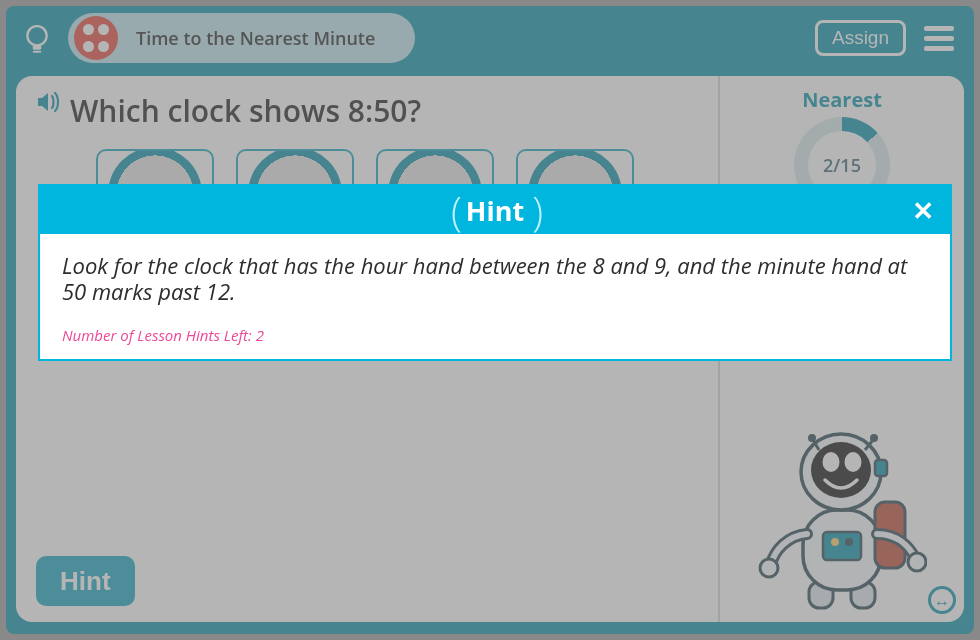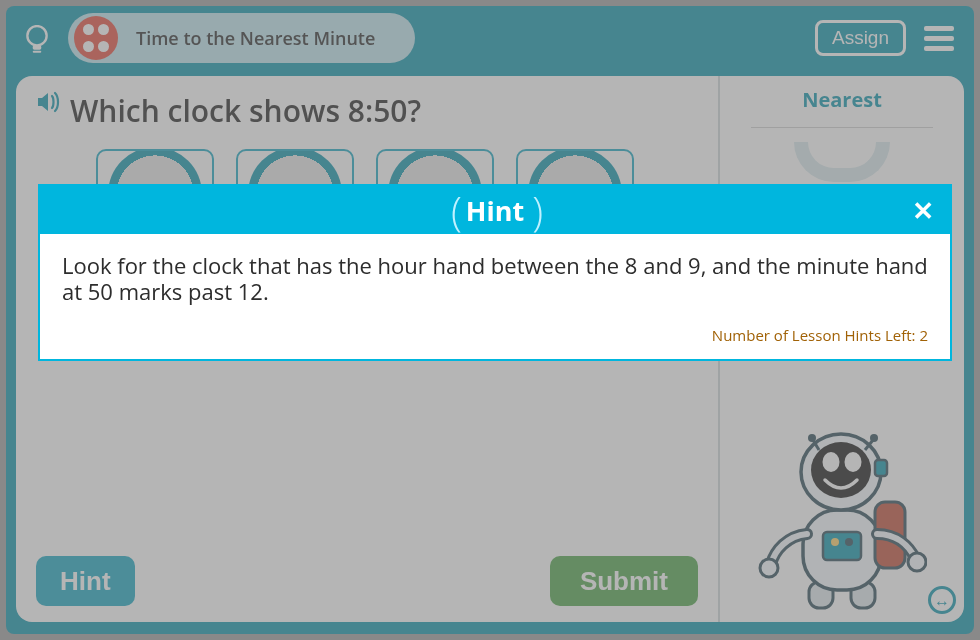--- a/index.html
+++ b/index.html
@@ -273,30 +273,31 @@
       right: 16px;
       color: #fff;
       font-size: 26px;
       font-weight: 700;
       cursor: pointer;
       line-height: 1;
     }
     .hint-body {
       background: #fff;
       padding: 18px 22px 14px 22px;
+      font-style: italic;
     }
     .hint-text {
       font-size: 22px;
       color: #2d2d2d;
       line-height: 1.2;
     }
     .hint-count {
-      text-align: right;
+      text-align: left;
       font-size: 15px;
-      color: #a16207;
+      color: #ec4899;
       margin-top: 20px;
     }
   </style>
 </head>
 <body>
 
 <div class="app">
 
   <div class="header">
     <div class="logo">
@@ -342,26 +343,28 @@
           </div>
         <div class="choice">
             <div class="clock"></div>
           </div>
         <div class="choice">
             <div class="clock"></div>
           </div>
       </div>
       <div class="qpanel-footer">
         <button class="hint-btn">Hint</button>
-        <button class="submit-btn">Submit</button>
       </div>
     </div>
 
     <div class="sidebar">
       <div class="progress-label">Nearest</div>
+      <div class="progress-ring">
+        <div class="progress-ring-inner">2/15</div>
+      </div>
       <div class="sidebar-sep"></div>
       <div class="score-ring-placeholder"></div>
 
       <div class="robot">
         <svg viewBox="0 0 170 190" width="170" height="190">
 
           <rect x="52" y="158" width="24" height="26" rx="10" fill="#dfe9ee" stroke="#2b4a57" stroke-width="3"></rect>
           <rect x="94" y="158" width="24" height="26" rx="10" fill="#dfe9ee" stroke="#2b4a57" stroke-width="3"></rect>
 
           <rect x="46" y="86" width="78" height="80" rx="34" fill="#f5fbff" stroke="#2b4a57" stroke-width="3.5"></rect>

